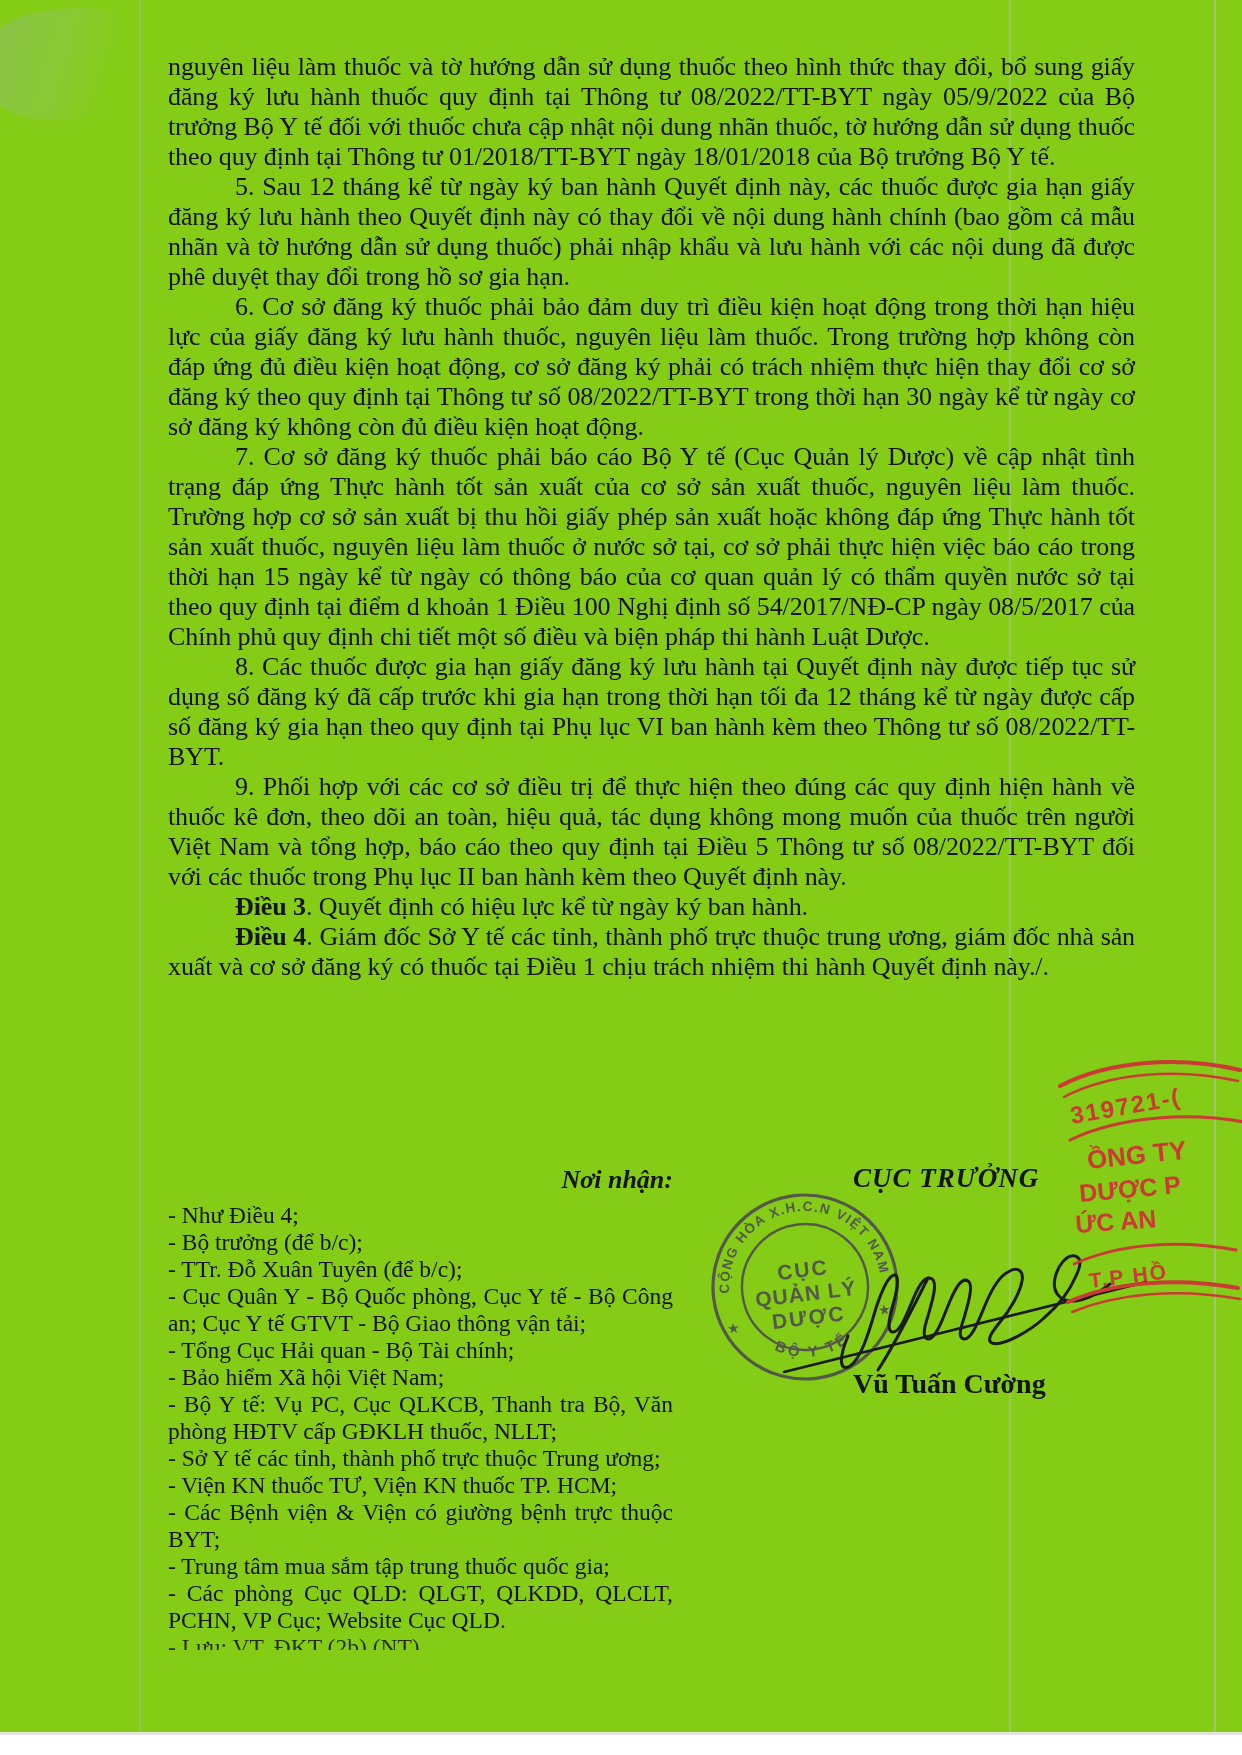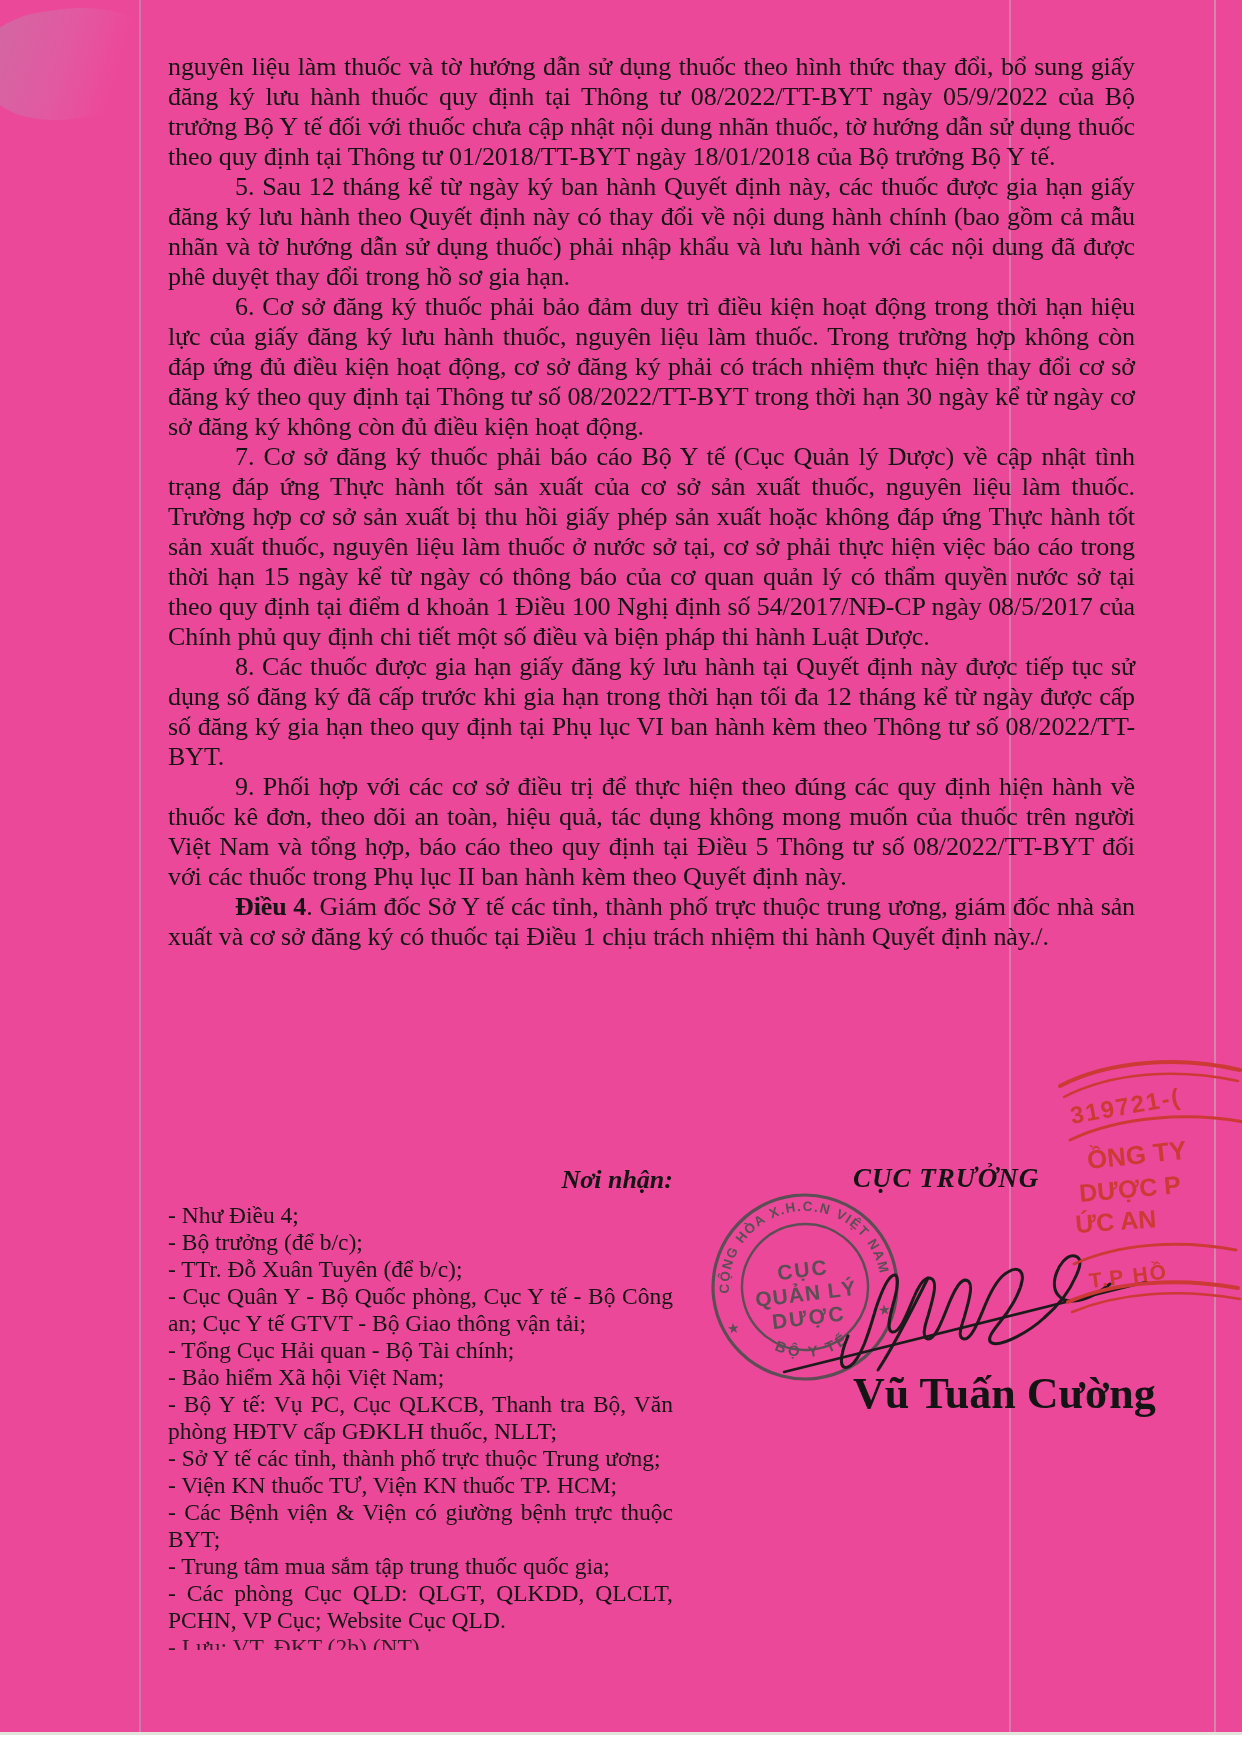--- a/index.html
+++ b/index.html
@@ -1,18 +1,18 @@
 <!DOCTYPE html>
 <html><head>
 <meta charset="utf-8">
 <style>
   html,body{margin:0;padding:0;background:#9a9a9a;}
   .page{
     position:relative;width:1242px;height:1755px;margin:0 auto;
-    background:#ec4899;overflow:hidden;
+    background:#84cc16;overflow:hidden;
     font-family:"Liberation Serif","DejaVu Serif",serif;color:#141414;
   }
   
   .scan-line{position:absolute;top:0;bottom:22px;width:2px;pointer-events:none;}
   .scan-line.l1{left:139px;background:rgba(165,185,200,.45);}
   .scan-line.l2{left:1009px;background:rgba(190,195,198,.40);}
   .scan-line.l3{left:1214px;background:rgba(190,192,188,.50);}
   .smudge{
     position:absolute;left:-18px;top:8px;width:185px;height:110px;
     background:linear-gradient(115deg,rgba(150,170,185,.35),rgba(170,185,200,.15) 45%,rgba(255,255,255,0) 70%);
@@ -38,21 +38,21 @@
   .recipients .item{margin:0;}
   .recipients .item.cut{height:16px;overflow:hidden;opacity:.85;}
 
   
   .sig-title{
     position:absolute;left:853px;top:1163px;width:240px;
     font-size:27px;font-weight:bold;letter-spacing:1px;white-space:nowrap;font-style:italic;
   }
   .sig-name{
     position:absolute;left:853px;top:1368px;width:240px;
-    font-size:44px;font-weight:bold;white-space:nowrap;
+    font-size:28px;font-weight:bold;white-space:nowrap;
   }
   .seal{position:absolute;left:705px;top:1187px;width:200px;height:200px;transform:rotate(-7deg);opacity:.92;}
   .seal text{font-family:"Liberation Sans","DejaVu Sans",sans-serif;fill:#4f4f4f;}
   .signature-svg{position:absolute;left:778px;top:1218px;width:380px;height:170px;}
   .red-frag{position:absolute;left:1048px;top:1056px;width:200px;height:260px;}
   .red-frag text{font-family:"Liberation Sans","DejaVu Sans",sans-serif;font-weight:bold;fill:#cb3a34;}
 </style>
 </head>
 <body>
 
@@ -63,20 +63,21 @@
   <div class="scan-line l2"></div>
   <div class="scan-line l3"></div>
 
   <div class="doc-body">
     <p class="flush"><b></b><span>nguyên liệu làm thuốc và tờ hướng dẫn sử dụng thuốc theo hình thức thay đổi, bổ sung giấy đăng ký lưu hành thuốc quy định tại Thông tư 08/2022/TT-BYT ngày 05/9/2022 của Bộ trưởng Bộ Y tế đối với thuốc chưa cập nhật nội dung nhãn thuốc, tờ hướng dẫn sử dụng thuốc theo quy định tại Thông tư 01/2018/TT-BYT ngày 18/01/2018 của Bộ trưởng Bộ Y tế.</span></p>
     <p><b></b><span>5. Sau 12 tháng kể từ ngày ký ban hành Quyết định này, các thuốc được gia hạn giấy đăng ký lưu hành theo Quyết định này có thay đổi về nội dung hành chính (bao gồm cả mẫu nhãn và tờ hướng dẫn sử dụng thuốc) phải nhập khẩu và lưu hành với các nội dung đã được phê duyệt thay đổi trong hồ sơ gia hạn.</span></p>
     <p><b></b><span>6. Cơ sở đăng ký thuốc phải bảo đảm duy trì điều kiện hoạt động trong thời hạn hiệu lực của giấy đăng ký lưu hành thuốc, nguyên liệu làm thuốc. Trong trường hợp không còn đáp ứng đủ điều kiện hoạt động, cơ sở đăng ký phải có trách nhiệm thực hiện thay đổi cơ sở đăng ký theo quy định tại Thông tư số 08/2022/TT-BYT trong thời hạn 30 ngày kể từ ngày cơ sở đăng ký không còn đủ điều kiện hoạt động.</span></p>
     <p><b></b><span>7. Cơ sở đăng ký thuốc phải báo cáo Bộ Y tế (Cục Quản lý Dược) về cập nhật tình trạng đáp ứng Thực hành tốt sản xuất của cơ sở sản xuất thuốc, nguyên liệu làm thuốc. Trường hợp cơ sở sản xuất bị thu hồi giấy phép sản xuất hoặc không đáp ứng Thực hành tốt sản xuất thuốc, nguyên liệu làm thuốc ở nước sở tại, cơ sở phải thực hiện việc báo cáo trong thời hạn 15 ngày kể từ ngày có thông báo của cơ quan quản lý có thẩm quyền nước sở tại theo quy định tại điểm d khoản 1 Điều 100 Nghị định số 54/2017/NĐ-CP ngày 08/5/2017 của Chính phủ quy định chi tiết một số điều và biện pháp thi hành Luật Dược.</span></p>
     <p><b></b><span>8. Các thuốc được gia hạn giấy đăng ký lưu hành tại Quyết định này được tiếp tục sử dụng số đăng ký đã cấp trước khi gia hạn trong thời hạn tối đa 12 tháng kể từ ngày được cấp số đăng ký gia hạn theo quy định tại Phụ lục VI ban hành kèm theo Thông tư số 08/2022/TT-BYT.</span></p>
     <p><b></b><span>9. Phối hợp với các cơ sở điều trị để thực hiện theo đúng các quy định hiện hành về thuốc kê đơn, theo dõi an toàn, hiệu quả, tác dụng không mong muốn của thuốc trên người Việt Nam và tổng hợp, báo cáo theo quy định tại Điều 5 Thông tư số 08/2022/TT-BYT đối với các thuốc trong Phụ lục II ban hành kèm theo Quyết định này.</span></p>
+    <p><b>Điều 3</b><span>. Quyết định có hiệu lực kể từ ngày ký ban hành.</span></p>
     <p><b>Điều 4</b><span>. Giám đốc Sở Y tế các tỉnh, thành phố trực thuộc trung ương, giám đốc nhà sản xuất và cơ sở đăng ký có thuốc tại Điều 1 chịu trách nhiệm thi hành Quyết định này./.</span></p>
   </div>
 
   <div class="recipients">
     <div class="title">Nơi nhận:</div>
     <p class="item">- Như Điều 4;</p>
     <p class="item">- Bộ trưởng (để b/c);</p>
     <p class="item">- TTr. Đỗ Xuân Tuyên (để b/c);</p>
     <p class="item">- Cục Quân Y - Bộ Quốc phòng, Cục Y tế - Bộ Công an; Cục Y tế GTVT - Bộ Giao thông vận tải;</p>
     <p class="item">- Tổng Cục Hải quan - Bộ Tài chính;</p>

